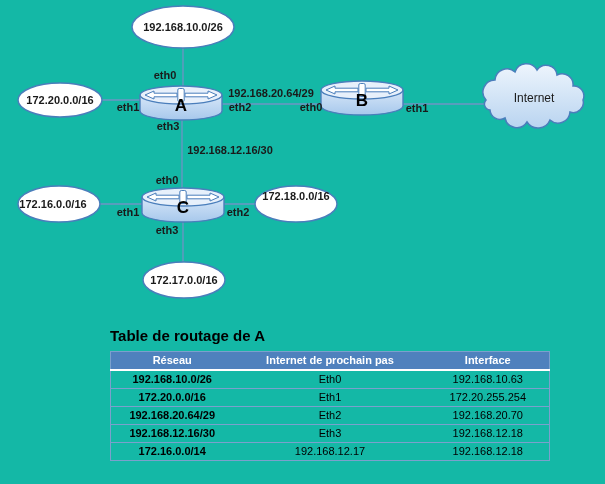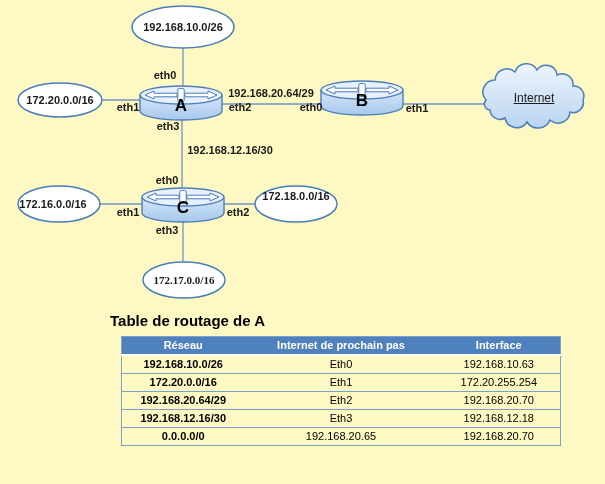--- a/index.html
+++ b/index.html
@@ -1,26 +1,26 @@
 <!DOCTYPE html>
 <html><head>
 <meta charset="utf-8">
 <style>
   * { box-sizing: border-box; }
   body { margin: 0; font-family: "Liberation Sans", sans-serif; background: #fff; }
-  .screen { position: relative; width: 605px; height: 484px; background: #fef9c3; overflow: hidden; }
+  .screen { position: relative; width: 605px; height: 484px; background: #14b8a6; overflow: hidden; }
   .diagram-svg { position: absolute; left: 0; top: 0; }
   .lbl { position: absolute; transform: translate(-50%, -50%); font-weight: bold; font-size: 11px;
          color: #1a1a1a; white-space: nowrap; line-height: 1; }
   .router-letter { font-size: 17px; color: #000; }
-  .internet-lbl { font-weight: normal; font-size: 12px; color: #1a1a1a; text-decoration: underline; }
-  .table-area { position: absolute; left: 110px; top: 312px; width: 436px; }
+  .internet-lbl { font-weight: normal; font-size: 12px; color: #1a1a1a; }
+  .table-area { position: absolute; left: 110px; top: 327px; width: 436px; }
   .table-title { font-size: 15px; font-weight: bold; color: #000; margin: 0 0 6px 0; line-height: 18px; }
   table.routing { border-collapse: collapse; width: 440px; font-size: 11px; table-layout: fixed;
-                  border: 1px solid #7ba0cd; margin-left: 11px; }
+                  border: 1px solid #7ba0cd; }
   table.routing th { background: #4f81bd; color: #ffffff; font-weight: bold; padding: 2px 0;
                      border: none; border-bottom: 2px solid #ffffff; text-align: center; line-height: 13px; }
   table.routing td { text-align: center; padding: 2px 0; line-height: 13px; color: #000;
                      border-top: 1px solid #7ba0cd; border-bottom: 1px solid #7ba0cd; }
   table.routing td.c1 { font-weight: bold; }
   col.w1 { width: 28%; } col.w2 { width: 44%; } col.w3 { width: 28%; }
 </style>
 </head>
 <body>
 
@@ -90,21 +90,21 @@
         <polygon points="36,0 27,-4 27,-1.8 4,-1.8 4,1.8 27,1.8 27,4" fill="#fff" stroke="#4a7ebb" stroke-width="1"></polygon>
         <rect x="-3.2" y="-6.5" width="6.4" height="13" rx="1.5" fill="#fff" stroke="#4a7ebb" stroke-width="1"></rect>
       </g>
     </g>
   </svg>
 
   <div class="lbl" style="left:183px; top:27px;">192.168.10.0/26</div>
   <div class="lbl" style="left:60px;  top:100px;">172.20.0.0/16</div>
   <div class="lbl" style="left:53px;  top:204px;">172.16.0.0/16</div>
   <div class="lbl" style="left:296px; top:196px;">172.18.0.0/16</div>
-  <div class="lbl" style="left:184px; top:280px;font-family:Liberation Serif, serif;">172.17.0.0/16</div>
+  <div class="lbl" style="left:184px; top:280px;">172.17.0.0/16</div>
 
   <div class="lbl" style="left:271px; top:93px;">192.168.20.64/29</div>
   <div class="lbl" style="left:230px; top:150px;">192.168.12.16/30</div>
 
   <div class="lbl router-letter" style="left:181px; top:105px;">A</div>
   <div class="lbl router-letter" style="left:362px; top:100px;">B</div>
   <div class="lbl router-letter" style="left:183px; top:207px;">C</div>
 
   <div class="lbl internet-lbl" style="left:534px; top:98px;">Internet</div>
 
@@ -151,21 +151,21 @@
           <td class="c1">192.168.20.64/29</td>
           <td>Eth2</td>
           <td>192.168.20.70</td>
         </tr>
         <tr>
           <td class="c1">192.168.12.16/30</td>
           <td>Eth3</td>
           <td>192.168.12.18</td>
         </tr>
         <tr>
-          <td class="c1">0.0.0.0/0</td>
-          <td>192.168.20.65</td>
-          <td>192.168.20.70</td>
+          <td class="c1">172.16.0.0/14</td>
+          <td>192.168.12.17</td>
+          <td>192.168.12.18</td>
         </tr>
       </tbody>
     </table>
   </div>
 
 </div>
 
 </body></html>

